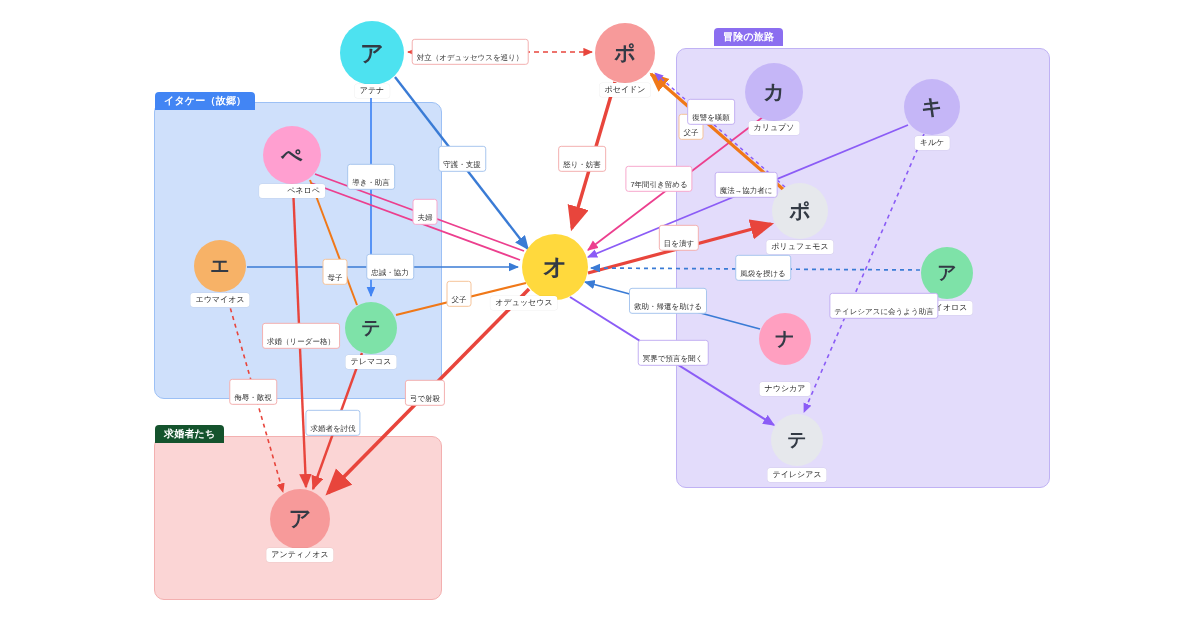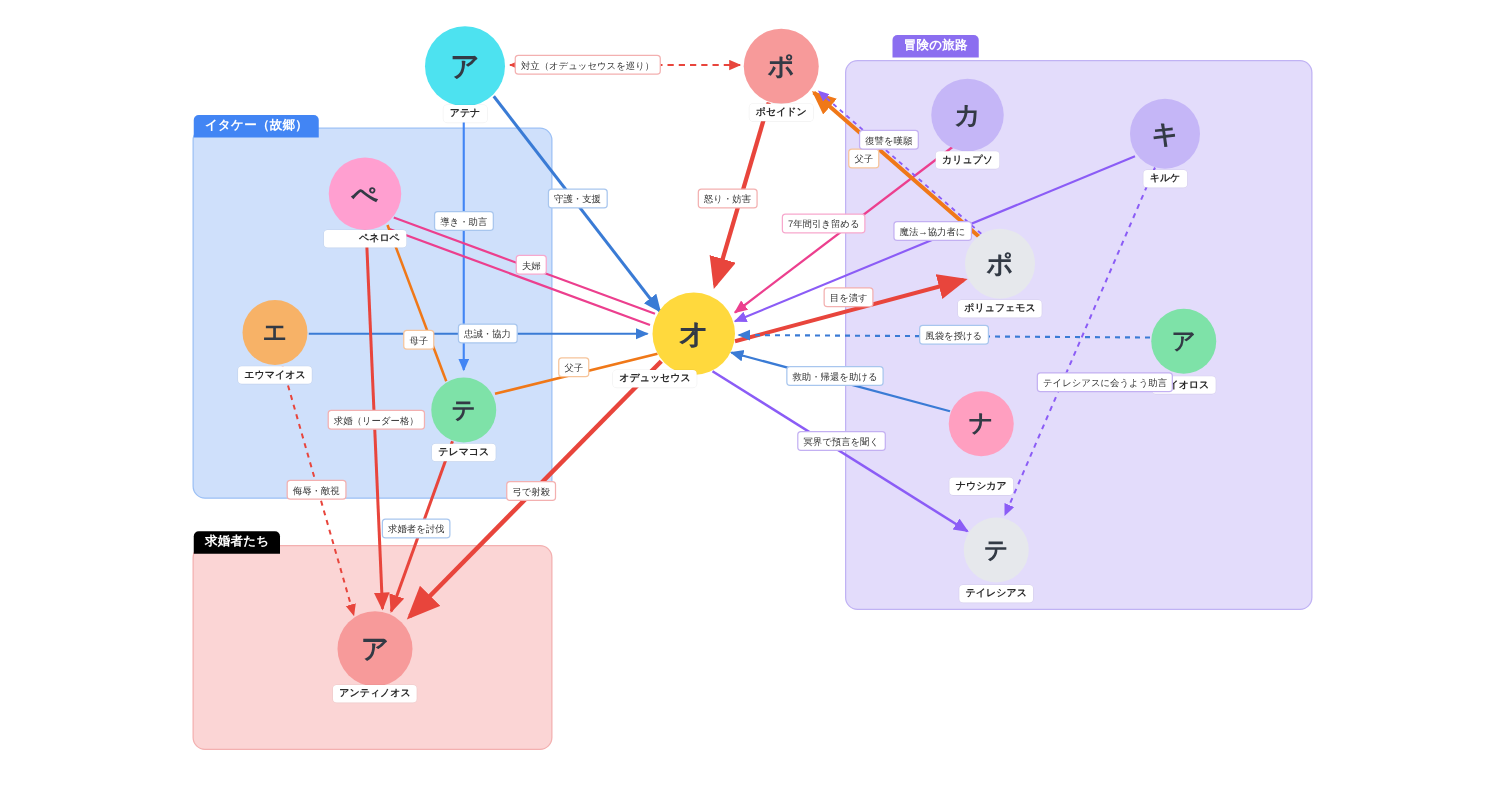--- a/index.html
+++ b/index.html
@@ -18,37 +18,37 @@
   .group-badge{
     position:absolute;color:#fff;font-size:10px;font-weight:700;
     padding:3px 9px 4px;border-radius:4px 4px 0 0;white-space:nowrap;
     letter-spacing:.2px;line-height:1.1;
   }
   #g-ithaca{left:154px;top:102px;width:288px;height:297px;background:#cfe0fb;border-color:#9cc0f5;}
   #b-ithaca{left:155px;top:92px;background:#4285f4;}
   #g-journey{left:676px;top:48px;width:374px;height:440px;background:#e3dcfb;border-color:#c0b2f4;}
   #b-journey{left:677px;top:28px;background:#8b6ef0;margin-left:37px;}
   #g-suitors{left:154px;top:436px;width:288px;height:164px;background:#fbd5d5;border-color:#f3b0b0;}
-  #b-suitors{left:155px;top:425px;background:#000000;}
+  #b-suitors{left:155px;top:425px;background:#14532d;}
 
   
   .node{position:absolute;border-radius:50%;display:flex;align-items:center;justify-content:center;
         color:#333a45;font-weight:700;box-sizing:border-box;}
   .node-label{
     position:absolute;transform:translateX(-50%);
     background:#fff;border-radius:3px;padding:1px 5px 2px;
-    font-size:8px;font-weight:700;color:#2b2b2b;white-space:nowrap;
+    font-size:8px;font-weight:400;color:#2b2b2b;white-space:nowrap;
     box-shadow:0 0 0 .5px rgba(0,0,0,.06);
   }
 
   
   .elabel{
     position:absolute;transform:translate(-50%,-50%);
     background:#fff;border:1px solid;border-radius:3px;
-    padding:3px 4px 2px;font-size:7.5px;color:#333;white-space:nowrap;line-height:1.25;
+    padding:13px 4px 2px;font-size:7.5px;color:#333;white-space:nowrap;line-height:1.25;
   }
 </style>
 </head>
 <body>
 
 <div id="stage">
 
   <div class="group" id="g-ithaca"></div>
   <div class="group-badge" id="b-ithaca">イタケー（故郷）</div>
 

